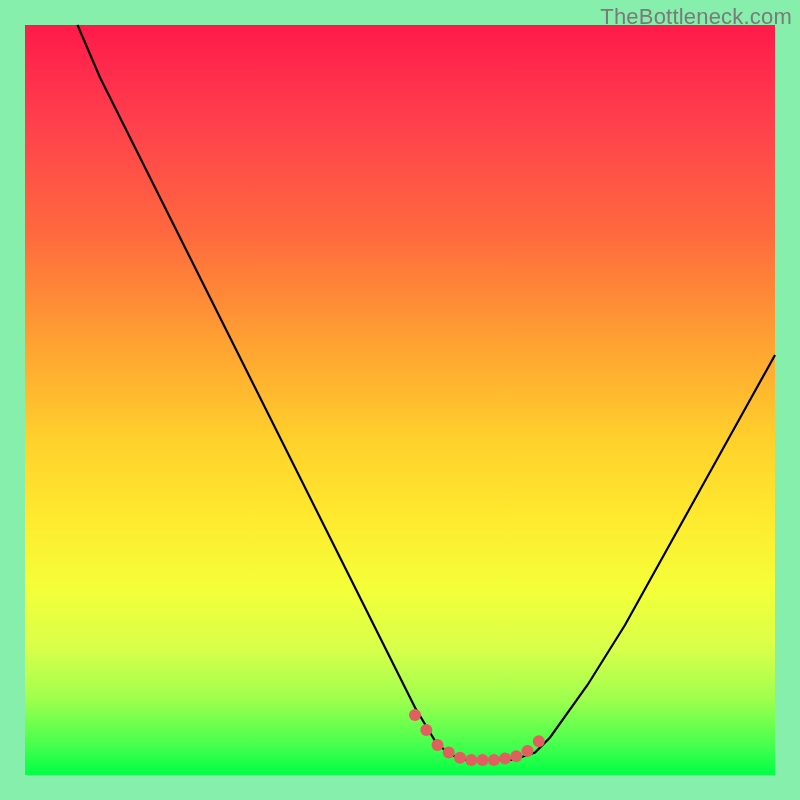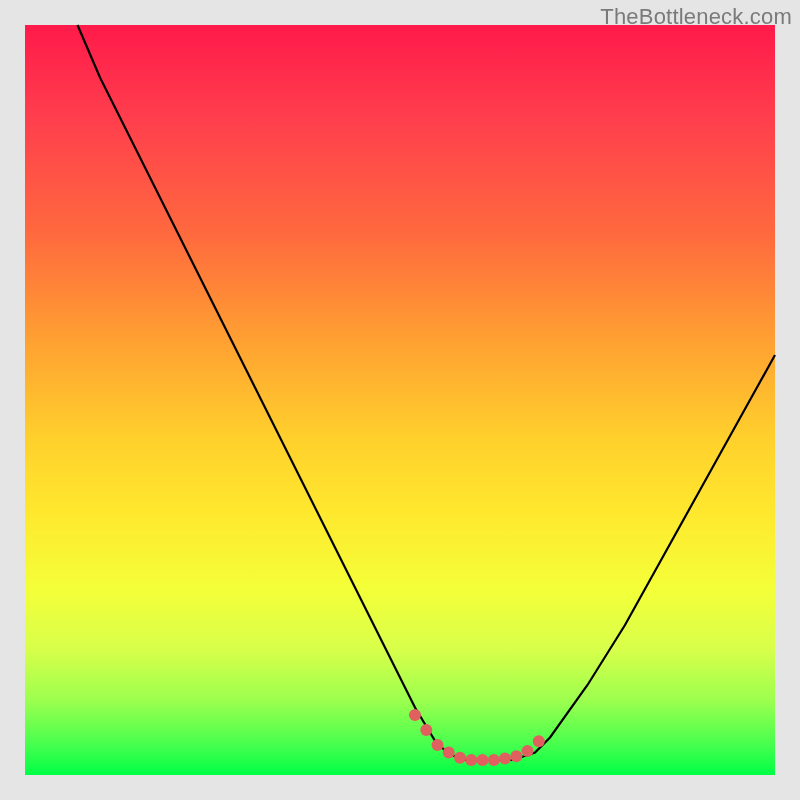--- a/index.html
+++ b/index.html
@@ -8,21 +8,21 @@
     width: 800px;
     height: 800px;
     background: #000;
     overflow: hidden;
     font-family: Arial, Helvetica, sans-serif;
   }
   .frame {
     position: relative;
     width: 800px;
     height: 800px;
-    background: #e5e5e5;
+    background: #86efac;
   }
   .plot-area {
     position: absolute;
     left: 25px;
     top: 25px;
     width: 750px;
     height: 750px;
     
     background: linear-gradient(
       to bottom,

